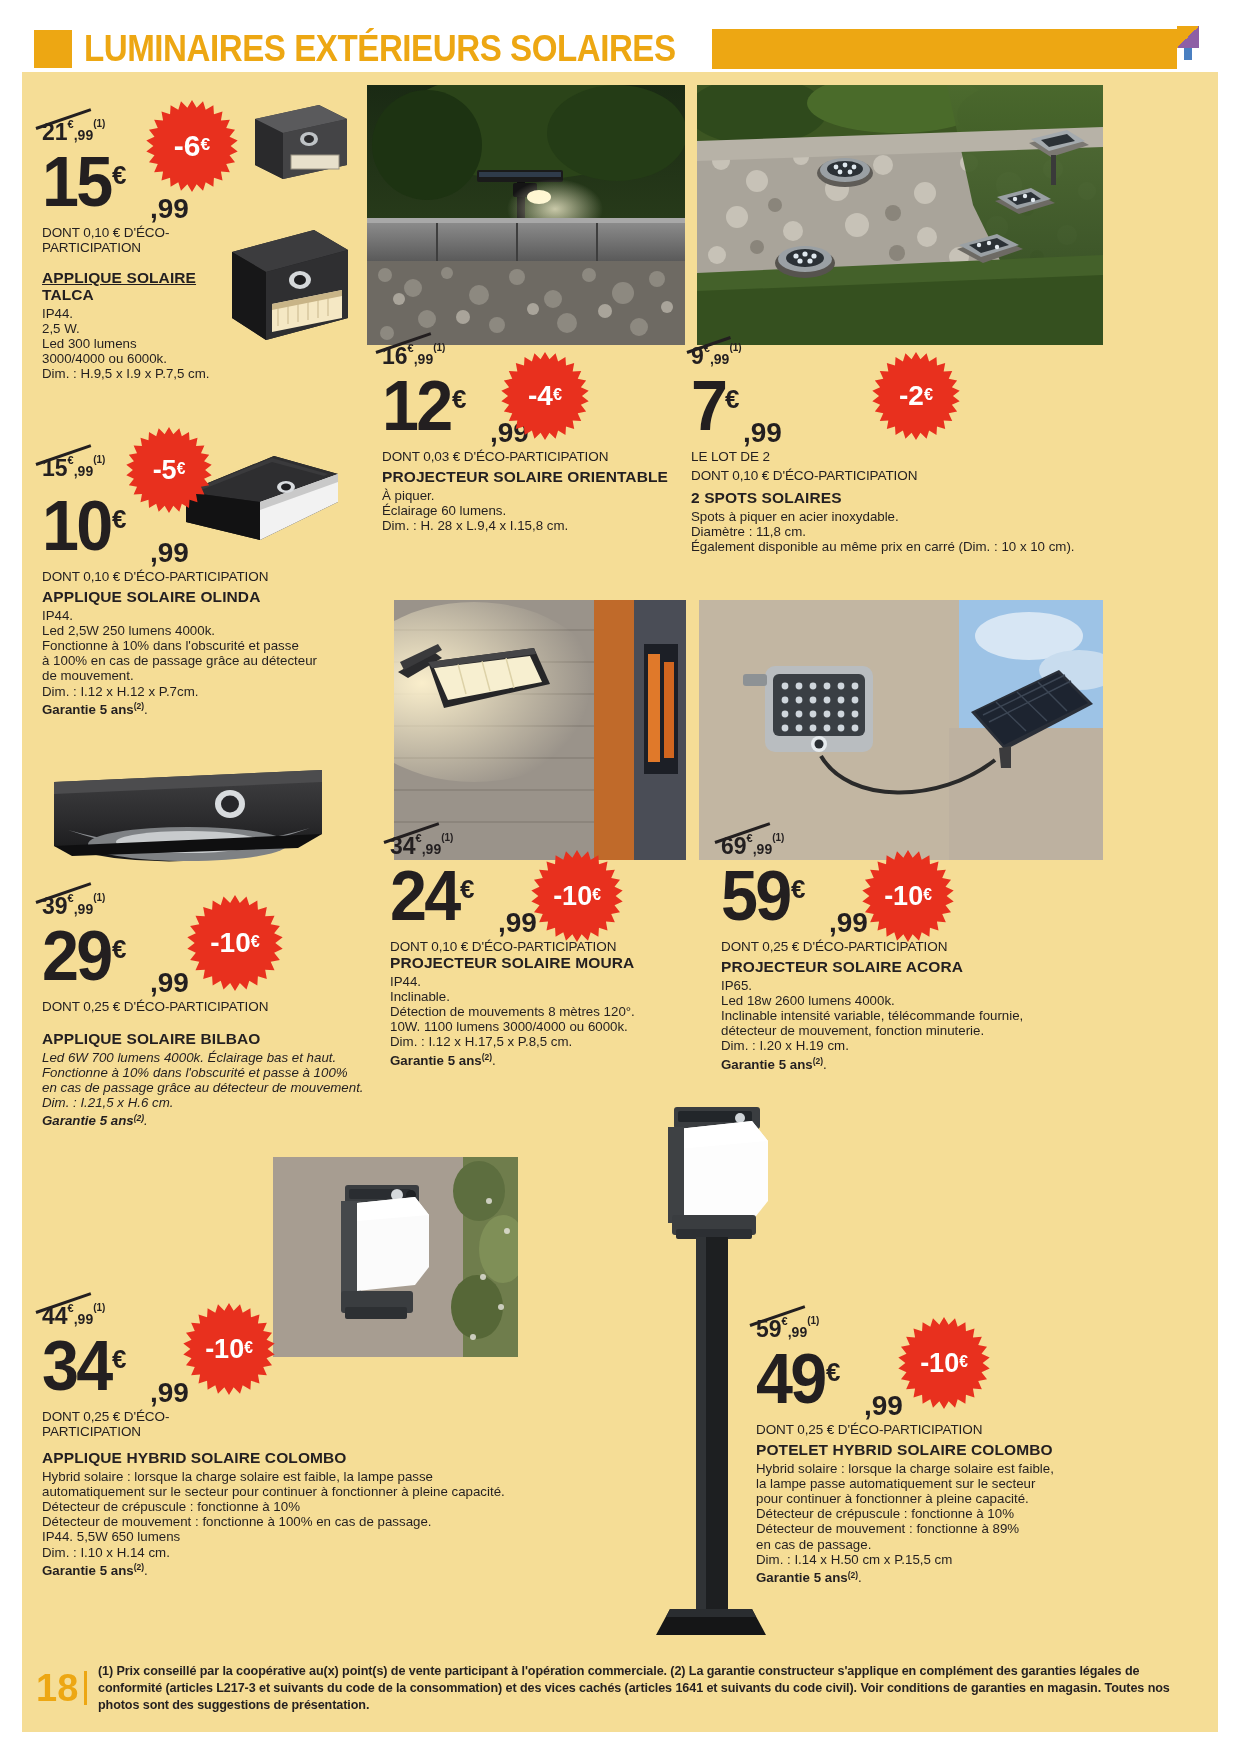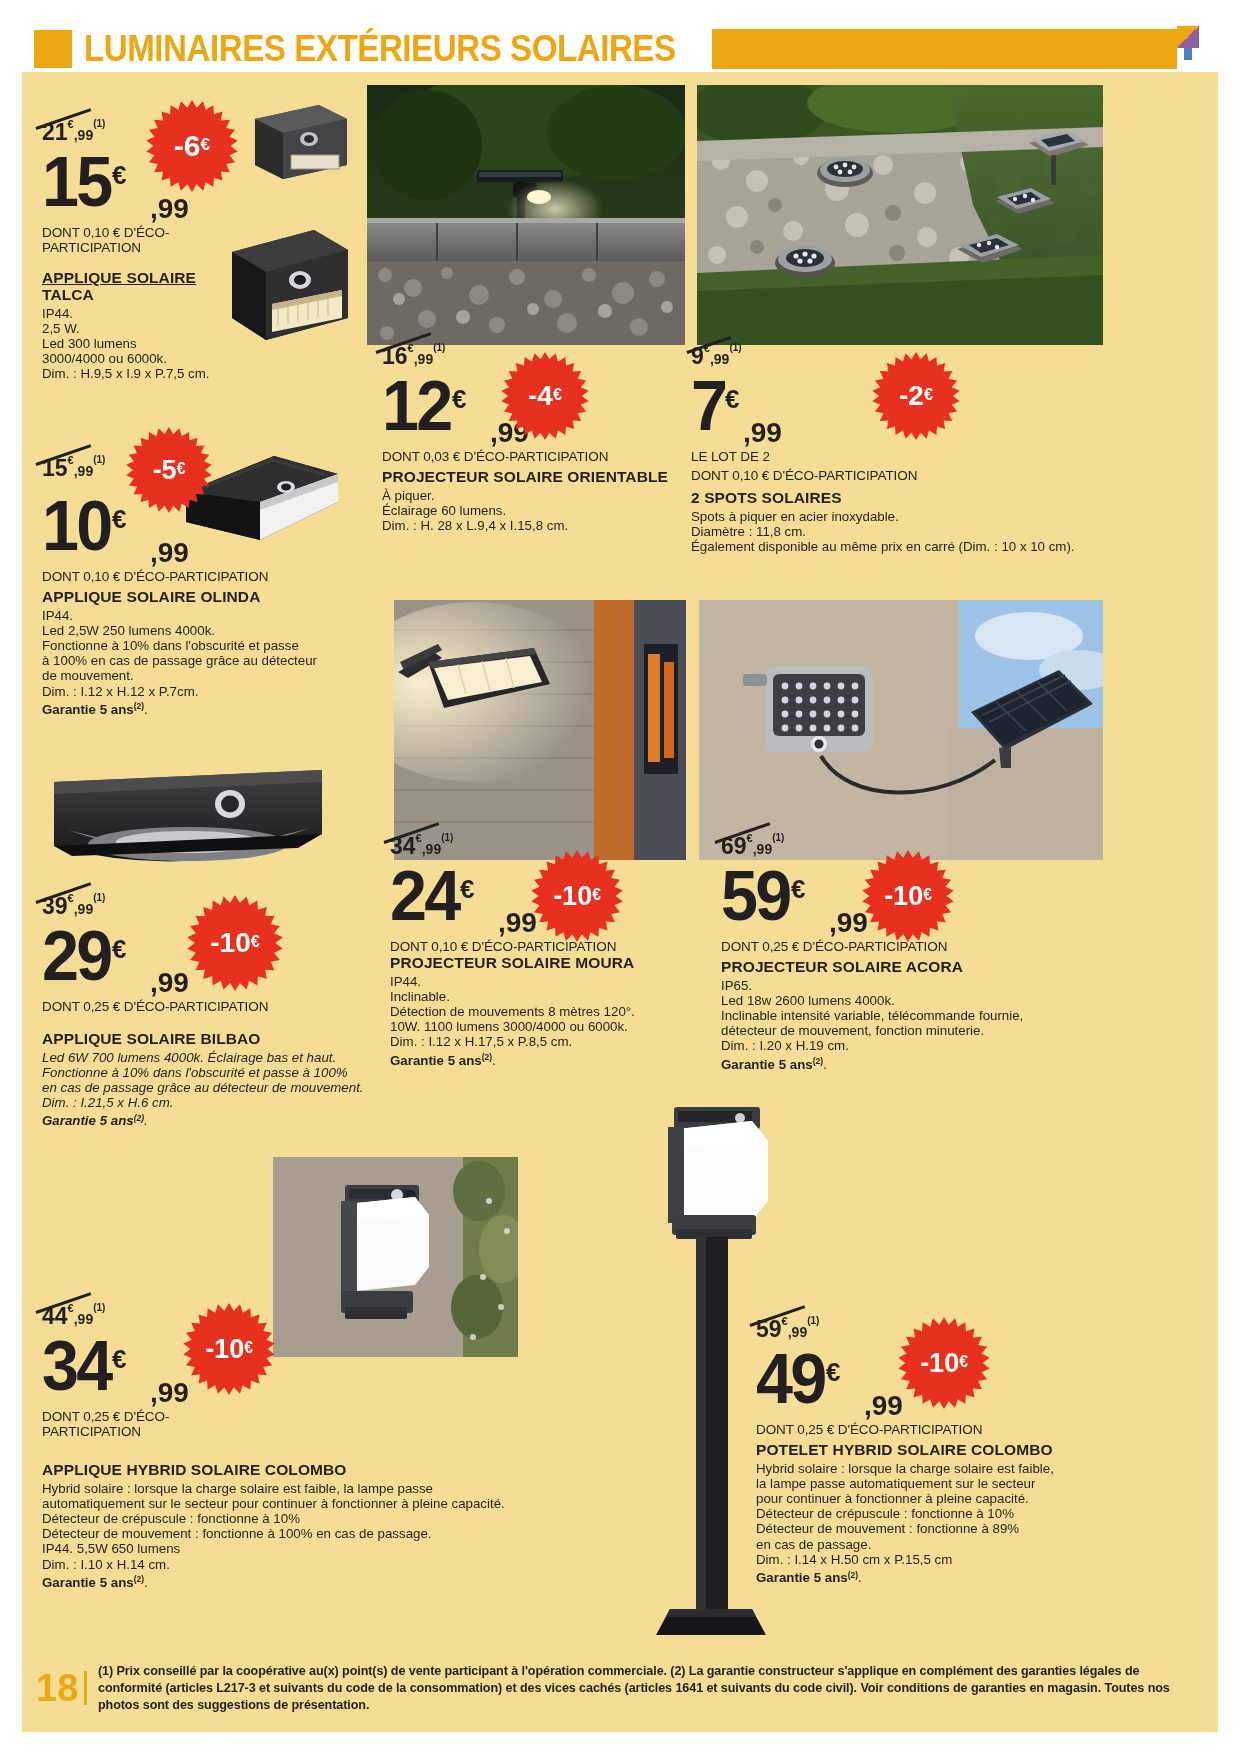--- a/index.html
+++ b/index.html
@@ -689,21 +689,21 @@
     <div class="oldprice">
       <span class="ou">44</span><span class="oe">€</span><span class="oc">,99</span><span class="op">(1)</span>
       <div class="strike"></div>
     </div>
     <div class="newprice" style="margin-top:4px;height:76px;">
       <span class="big">34</span><span class="eur">€</span>
       <span class="cents" style="left:108px;top:44px;">,99</span>
     </div>
     <div class="eco" style="margin-top:-2px;">DONT 0,25 € D'ÉCO-</div>
     <div class="eco">PARTICIPATION</div>
-    <div class="prodname" style="margin-top:22px;">APPLIQUE HYBRID SOLAIRE COLOMBO</div>
+    <div class="prodname" style="margin-top:10px;">APPLIQUE HYBRID SOLAIRE COLOMBO</div>
     <div class="desc" style="margin-top:3px;">
       <div>Hybrid solaire : lorsque la charge solaire est faible, la lampe passe</div>
       <div>automatiquement sur le secteur pour continuer à fonctionner à pleine capacité.</div>
       <div>Détecteur de crépuscule : fonctionne à 10%</div>
       <div>Détecteur de mouvement : fonctionne à 100% en cas de passage.</div>
       <div>IP44. 5,5W 650 lumens</div>
       <div>Dim. : I.10 x H.14 cm.</div>
       <div><b>Garantie 5 ans</b><b><sup>(2)</sup></b><span>.</span></div>
     </div>
   </div>

